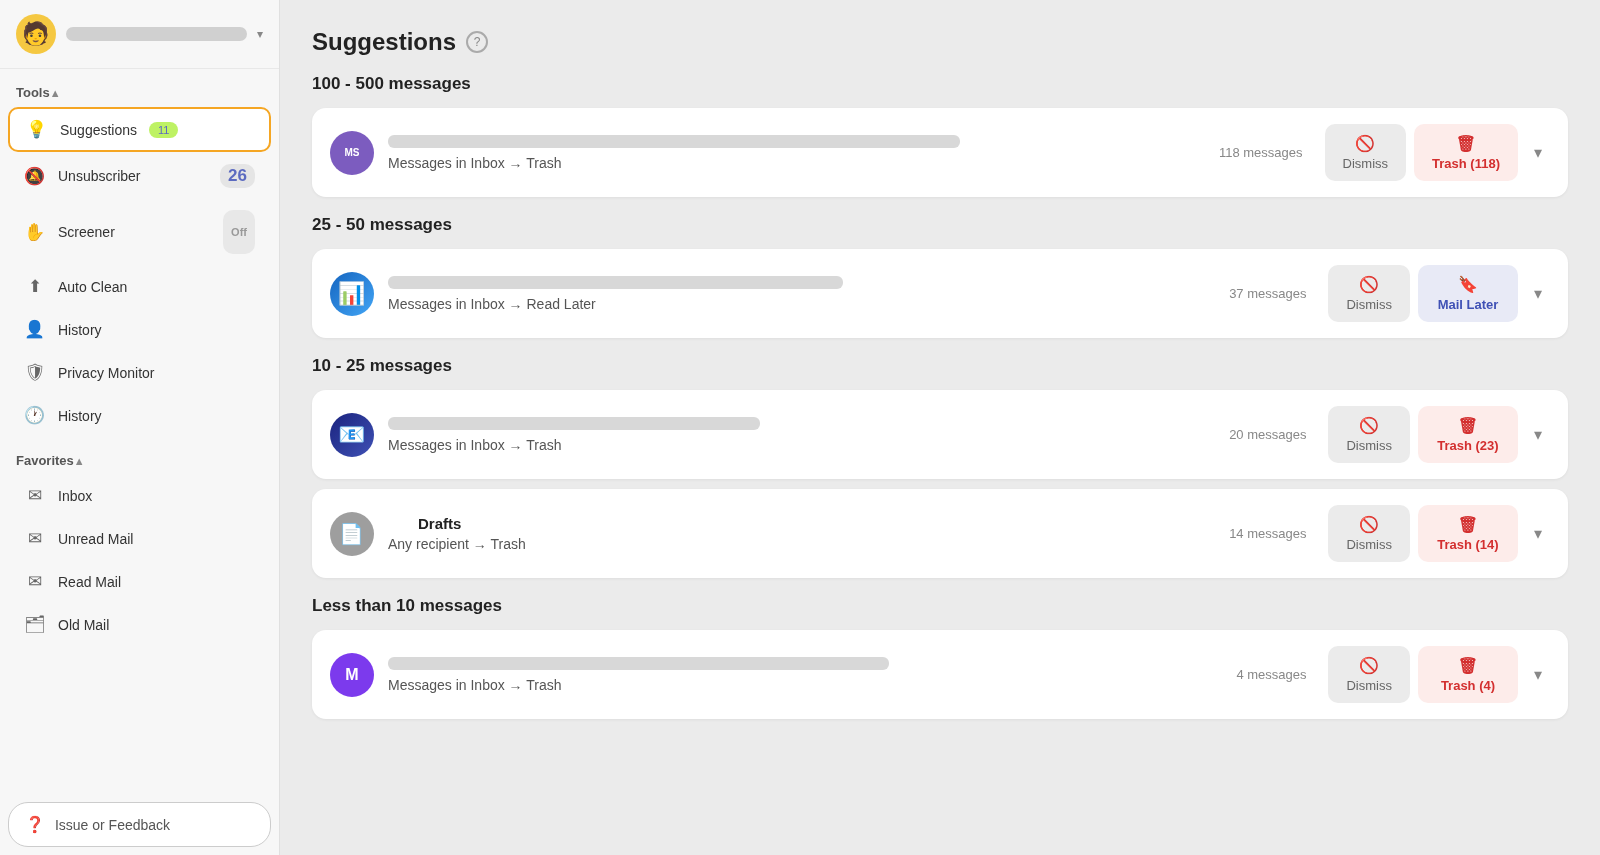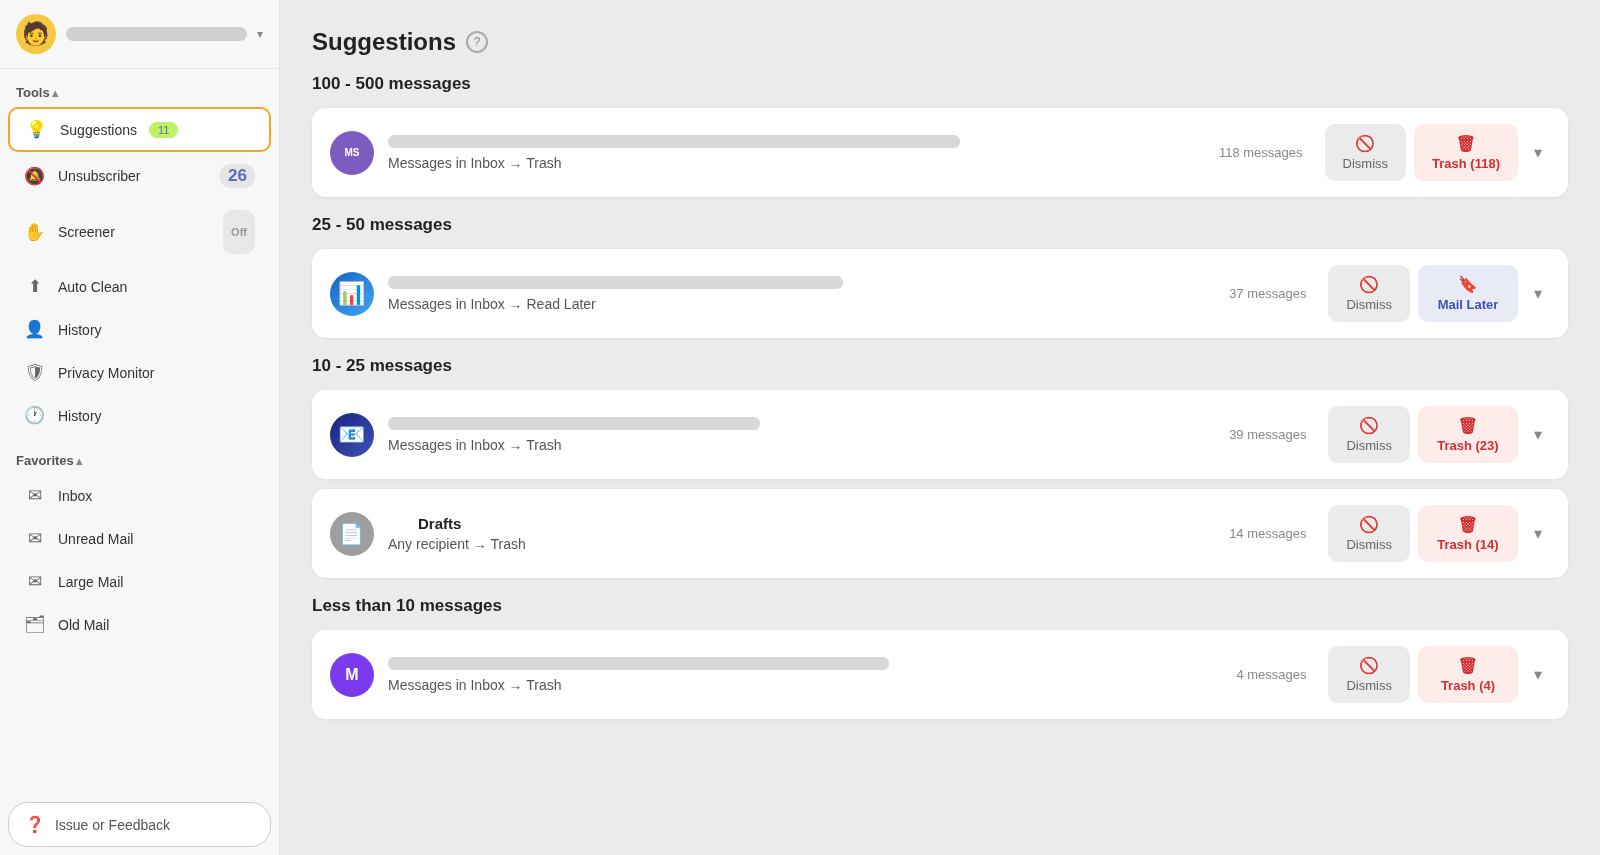--- a/index.html
+++ b/index.html
@@ -331,21 +331,21 @@
     <span>Inbox</span>
   </div>
 
   <div class="nav-item">
     <span class="icon">✉</span>
     <span>Unread Mail</span>
   </div>
 
   <div class="nav-item">
     <span class="icon">✉</span>
-    <span>Large Mail</span>
+    <span>Read Mail</span>
   </div>
 
   <div class="nav-item">
     <span class="icon">🗂</span>
     <span>Old Mail</span>
   </div>
 
   <div class="sidebar-footer">
     <button class="issue-feedback-btn">
       <span style="font-size:16px;">❓</span>
@@ -411,21 +411,21 @@
 
   <div class="section-divider">
     <div class="section-group-title">10 - 25 messages</div>
 
     <div class="suggestion-card">
       <div class="sender-icon-img" style="background: linear-gradient(135deg,#1a237e,#3f51b5); border-radius:50%; font-size:22px; display:flex; align-items:center; justify-content:center;">📧</div>
       <div class="card-info">
         <div class="card-name-bar w45"></div>
         <div class="card-description">Messages in Inbox → Trash</div>
       </div>
-      <span class="message-count">39 messages</span>
+      <span class="message-count">20 messages</span>
       <div class="action-buttons">
         <button class="btn-dismiss">
           <span style="font-size:16px;">🚫</span>
           <span>Dismiss</span>
         </button>
         <button class="btn-trash">
           <span style="font-size:16px;">🗑</span>
           <span>Trash (23)</span>
         </button>
         <button class="expand-btn">▾</button>

